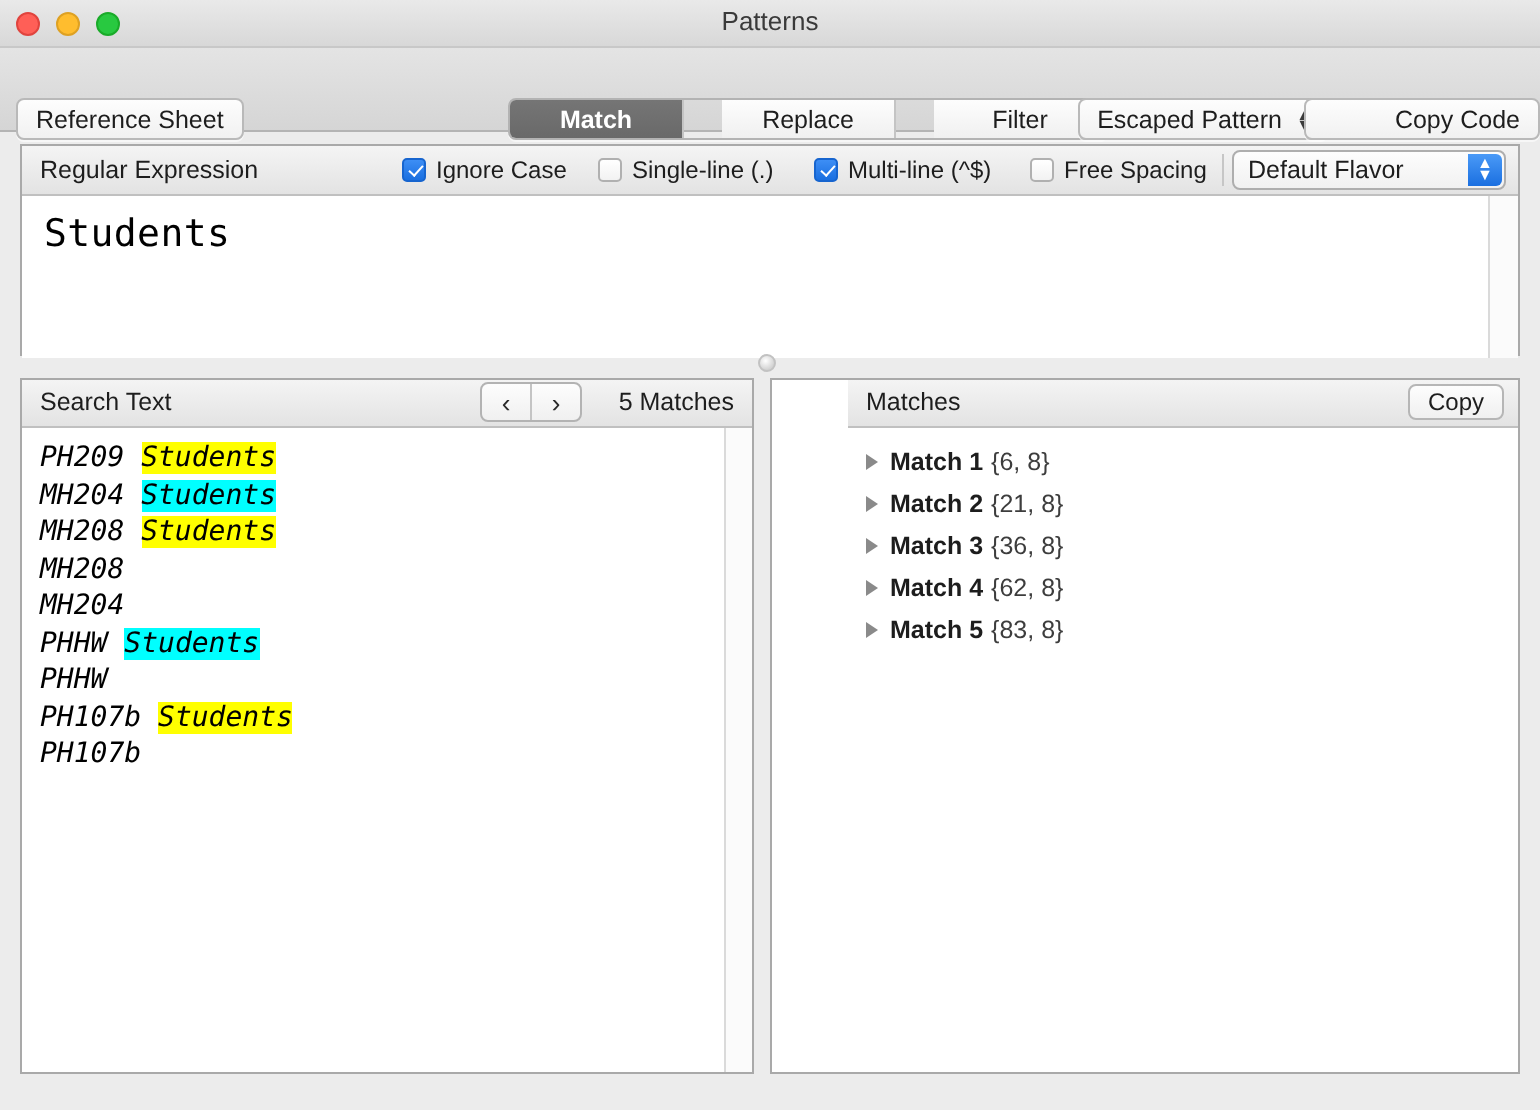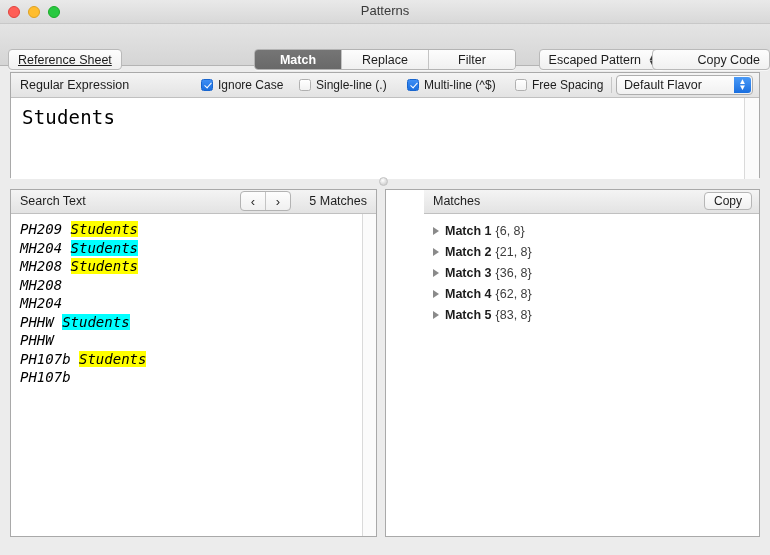--- a/index.html
+++ b/index.html
@@ -64,21 +64,21 @@
     border-radius: 4px;
     font-size: 12.5px;
     color: #1d1d1d;
     display: flex;
     align-items: center;
     justify-content: center;
     box-shadow: 0 1px 0 rgba(255,255,255,0.6);
     white-space: nowrap;
     padding: 0 9px;
   }
-  #reference-sheet-button { left: 8px; top: 25px; text-decoration: underline; }
+  #reference-sheet-button { left: 8px; top: 25px; }
   #copy-code-button { right: 0; top: 25px; padding-left: 44px; }
   #escaped-pattern-button {
     right: 106px;
     top: 25px;
     padding: 0 22px 0 9px;
   }
   .stepper-glyph {
     position: absolute;
     right: 7px;
     top: 50%;
@@ -96,20 +96,21 @@
     position: absolute;
     left: 254px;
     top: 25px;
     display: flex;
     height: 21px;
     border: 1px solid #b3b3b3;
     border-radius: 4px;
     overflow: hidden;
     box-sizing: border-box;
     box-shadow: 0 1px 0 rgba(255,255,255,0.55);
+    gap: 19px;
   }
   .seg {
     width: 86px;
     display: flex;
     align-items: center;
     justify-content: center;
     font-size: 12.5px;
     background: linear-gradient(to bottom, #fdfdfd, #f0f0f0);
     border-right: 1px solid #c4c4c4;
     color: #1d1d1d;

